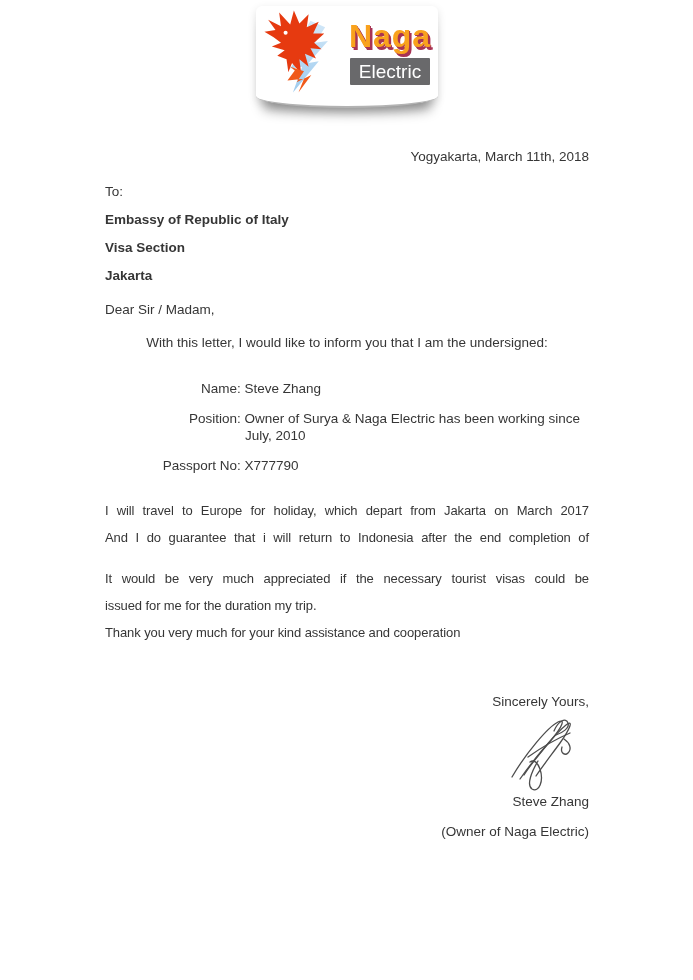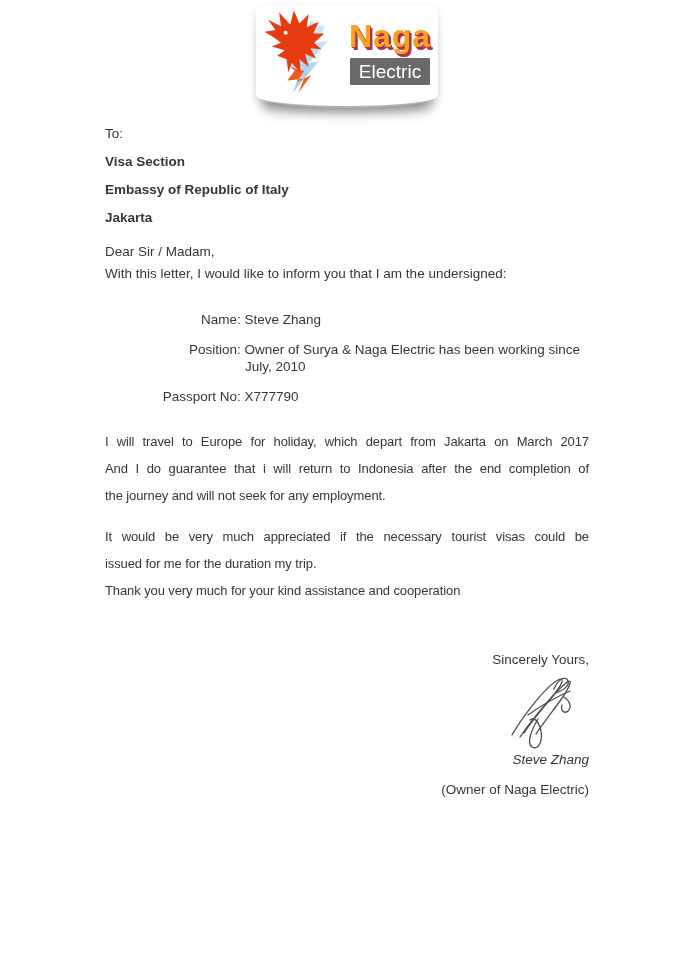--- a/index.html
+++ b/index.html
@@ -54,36 +54,36 @@
   
   .content {
     padding: 0 104px 0 105px;
     font-size: 13.5px;
     line-height: 19px;
   }
   .date-line { margin-top: 39px; text-align: right; }
   .to-label { margin-top: 16px; }
   .bold-line { font-weight: bold; margin-top: 9px; }
   .salutation { margin-top: 15px; }
-  .intro-line { margin-top: 3px; }
+  .intro-line { margin-top: 14px; text-align: center; }
 
   .details { margin-top: 28px; }
   .detail-row { display: flex; line-height: 17.5px; margin-bottom: 12px; }
   .detail-label { flex: 0 0 132px; text-align: right; }
   .detail-value { white-space: nowrap; }
   .value-cont { display: block; margin-left: 8px; white-space: nowrap; }
 
   .para { margin-top: 23px; font-size: 13px; letter-spacing: -0.1px; }
   .para.second { margin-top: 14px; }
   .para .line { line-height: 27px; text-align: left; }
   .para .line.stretch { text-align: justify; text-align-last: justify; }
 
   .closing { margin-top: 46px; text-align: right; }
   .signature-svg { display: block; margin: 2px 6px 0 auto; }
-  .signer-name { margin-top: 1px; font-style: italic; }
+  .signer-name { margin-top: 1px; }
   .signer-title { margin-top: 11px; }
 </style>
 </head>
 <body>
 
 <div class="page">
 
   <div class="logo-card">
     <svg class="logo-art" width="84" height="92" viewBox="0 0 90 100">
       <defs>
@@ -104,24 +104,25 @@
       <path d="M30 66 L45 71 L37 83 L53 75 L39 94 L45 79 L27 81 L35 70 Z" fill="#f05a1a"></path>
     </svg>
     <div class="logo-text">
       <div class="brand-name">Naga</div>
       <div class="brand-badge">Electric</div>
     </div>
   </div>
 
   <div class="content">
 
+    <div class="date-line">Yogyakarta, March 11th, 2018</div>
 
     <div class="to-label">To:</div>
+    <div class="bold-line">Embassy of Republic of Italy</div>
     <div class="bold-line">Visa Section</div>
-    <div class="bold-line">Embassy of Republic of Italy</div>
     <div class="bold-line">Jakarta</div>
 
     <div class="salutation">Dear Sir / Madam,</div>
     <div class="intro-line">With this letter, I would like to inform you that I am the undersigned:</div>
 
     <div class="details">
       <div class="detail-row">
         <div class="detail-label">Name</div>
         <div class="detail-value">: Steve Zhang</div>
       </div>
@@ -134,21 +135,20 @@
       </div>
       <div class="detail-row">
         <div class="detail-label">Passport No</div>
         <div class="detail-value">: X777790</div>
       </div>
     </div>
 
     <div class="para">
       <div class="line stretch">I will travel to Europe for holiday, which depart from Jakarta on March 2017</div>
       <div class="line stretch">And I do guarantee that i will return to Indonesia after the end completion of</div>
-      <div class="line">the journey and will not seek for any employment.</div>
     </div>
 
     <div class="para second">
       <div class="line stretch">It would be very much appreciated if the necessary tourist visas could be</div>
       <div class="line">issued for me for the duration my trip.</div>
       <div class="line">Thank you very much for your kind assistance and cooperation</div>
     </div>
 
     <div class="closing">
       <div class="valediction">Sincerely Yours,</div>

